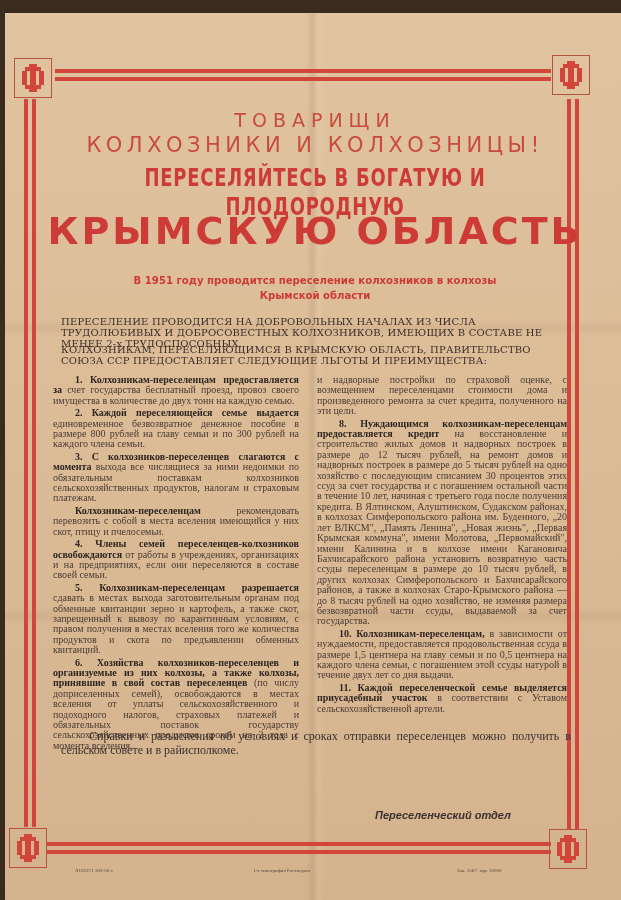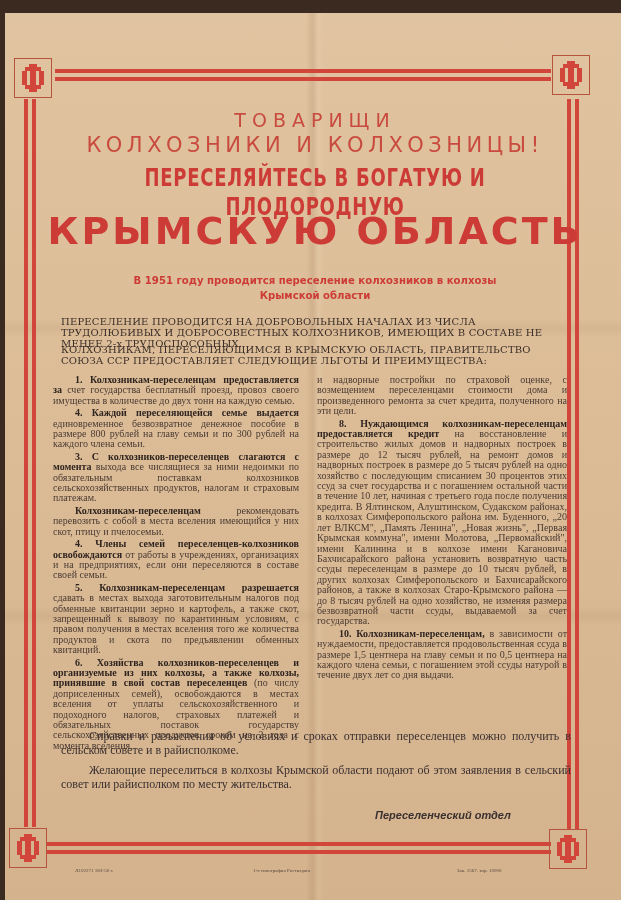--- a/index.html
+++ b/index.html
@@ -162,38 +162,36 @@
   <div class="center sub-red">
     <div>В 1951 году проводится переселение колхозников в колхозы</div>
     <div>Крымской области</div>
   </div>
 
   <div class="intro intro1">ПЕРЕСЕЛЕНИЕ ПРОВОДИТСЯ НА ДОБРОВОЛЬНЫХ НАЧАЛАХ ИЗ ЧИСЛА ТРУДОЛЮБИВЫХ И ДОБРОСОВЕСТНЫХ КОЛХОЗНИКОВ, ИМЕЮЩИХ В СОСТАВЕ НЕ МЕНЕЕ 2-х ТРУДОСПОСОБНЫХ.</div>
   <div class="intro intro2">КОЛХОЗНИКАМ, ПЕРЕСЕЛЯЮЩИМСЯ В КРЫМСКУЮ ОБЛАСТЬ, ПРАВИТЕЛЬСТВО СОЮЗА ССР ПРЕДОСТАВЛЯЕТ СЛЕДУЮЩИЕ ЛЬГОТЫ И ПРЕИМУЩЕСТВА:</div>
 
   <div class="col col-left">
     <p><b>1. Колхозникам-переселенцам предоставляется за</b> <span>счет государства бесплатный проезд, провоз своего имущества в количестве до двух тонн на каждую семью.</span></p>
-    <p><b>4. Каждой переселяющейся семье выдается</b> <span>единовременное безвозвратное денежное пособие в размере 800 рублей на главу семьи и по 300 рублей на каждого члена семьи.</span></p>
+    <p><b>2. Каждой переселяющейся семье выдается</b> <span>единовременное безвозвратное денежное пособие в размере 800 рублей на главу семьи и по 300 рублей на каждого члена семьи.</span></p>
     <p><b>3. С колхозников-переселенцев слагаются с момента</b> <span>выхода все числящиеся за ними недоимки по обязательным поставкам колхозников сельскохозяйственных продуктов, налогам и страховым платежам.</span></p>
     <p><b>Колхозникам-переселенцам</b> <span>рекомендовать перевозить с собой в места вселения имеющийся у них скот, птицу и пчелосемьи.</span></p>
     <p><b>4. Члены семей переселенцев-колхозников освобождаются</b> <span>от работы в учреждениях, организациях и на предприятиях, если они переселяются в составе своей семьи.</span></p>
-    <p><b>5. Колхозникам-переселенцам разрешается</b> <span>сдавать в местах выхода заготовительным налогов под обменные квитанции зерно и картофель, а также скот, запрещенный к вывозу по карантинным условиям, с правом получения в местах вселения того же количества продуктов и скота по предъявлении обменных квитанций.</span></p>
+    <p><b>5. Колхозникам-переселенцам разрешается</b> <span>сдавать в местах выхода заготовительным органам под обменные квитанции зерно и картофель, а также скот, запрещенный к вывозу по карантинным условиям, с правом получения в местах вселения того же количества продуктов и скота по предъявлении обменных квитанций.</span></p>
     <p><b>6. Хозяйства колхозников-переселенцев и организуемые из них колхозы, а также колхозы, принявшие в свой состав переселенцев</b> <span>(по числу доприселенных семей), освобождаются в местах вселения от уплаты сельскохозяйственного и подоходного налогов, страховых платежей и обязательных поставок государству сельскохозяйственных продуктов сроком на 2 года с момента вселения.</span></p>
   </div>
 
   <div class="col col-right">
     <p style="text-indent:0;"><span>и надворные постройки по страховой оценке, с возмещением переселенцами стоимости дома и произведенного ремонта за счет кредита, полученного на эти цели.</span></p>
     <p><b>8. Нуждающимся колхозникам-переселенцам предоставляется кредит</b> <span>на восстановление и строительство жилых домов и надворных построек в размере до 12 тысяч рублей, на ремонт домов и надворных построек в размере до 5 тысяч рублей на одно хозяйство с последующим списанием 30 процентов этих ссуд за счет государства и с погашением остальной части в течение 10 лет, начиная с третьего года после получения кредита. В Ялтинском, Алуштинском, Судакском районах, в колхозах Симферопольского района им. Буденного, „20 лет ВЛКСМ", „Память Ленина", „Новая жизнь", „Первая Крымская коммуна", имени Молотова, „Первомайский", имени Калинина и в колхозе имени Кагановича Бахчисарайского района установить возвратную часть ссуды переселенцам в размере до 10 тысяч рублей, в других колхозах Симферопольского и Бахчисарайского районов, а также в колхозах Старо-Крымского района — до 8 тысяч рублей на одно хозяйство, не изменяя размера безвозвратной части ссуды, выдаваемой за счет государства.</span></p>
     <p><b>10. Колхозникам-переселенцам,</b> <span>в зависимости от нуждаемости, предоставляется продовольственная ссуда в размере 1,5 центнера на главу семьи и по 0,5 центнера на каждого члена семьи, с погашением этой ссуды натурой в течение двух лет со дня выдачи.</span></p>
+    <p><b>11. Каждой переселенческой семье выделяется приусадебный участок</b> <span>в соответствии с Уставом сельскохозяйственной артели.</span></p>
   </div>
 
   <div class="bottom-text bt1">
       <p>Справки и разъяснения об условиях и сроках отправки переселенцев можно получить в сельском совете и в райисполкоме.</p>
-    </div>
-  <div class="bottom-text bt2">
-      <p>Желающие переселиться в колхозы Крымской области подают об этом заявления в сельский совет или райисполком по месту жительства.</p>
     </div>
   <div class="signature">Переселенческий отдел</div>
 
   <div class="imprint" style="left:70px;">Л102271 18/I-50 г.</div>
   <div class="imprint" style="left:248px;">1-я типография Ростиздата</div>
   <div class="imprint" style="left:452px;">Зак. 1567. тир. 10000</div>
 </div>
 
 </body></html>

